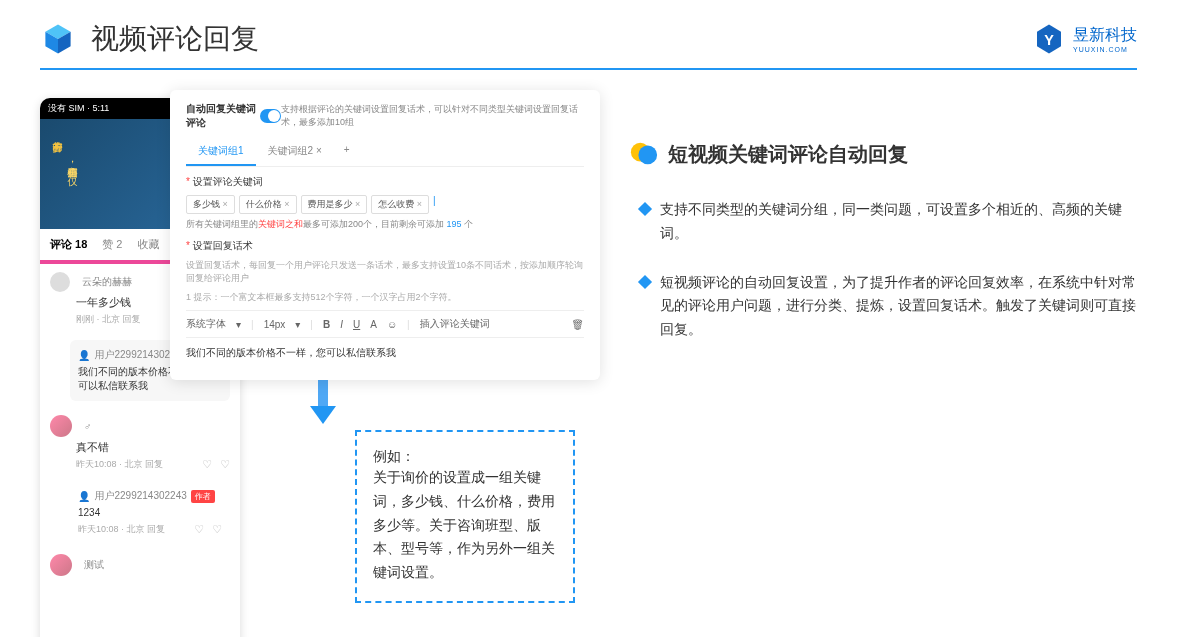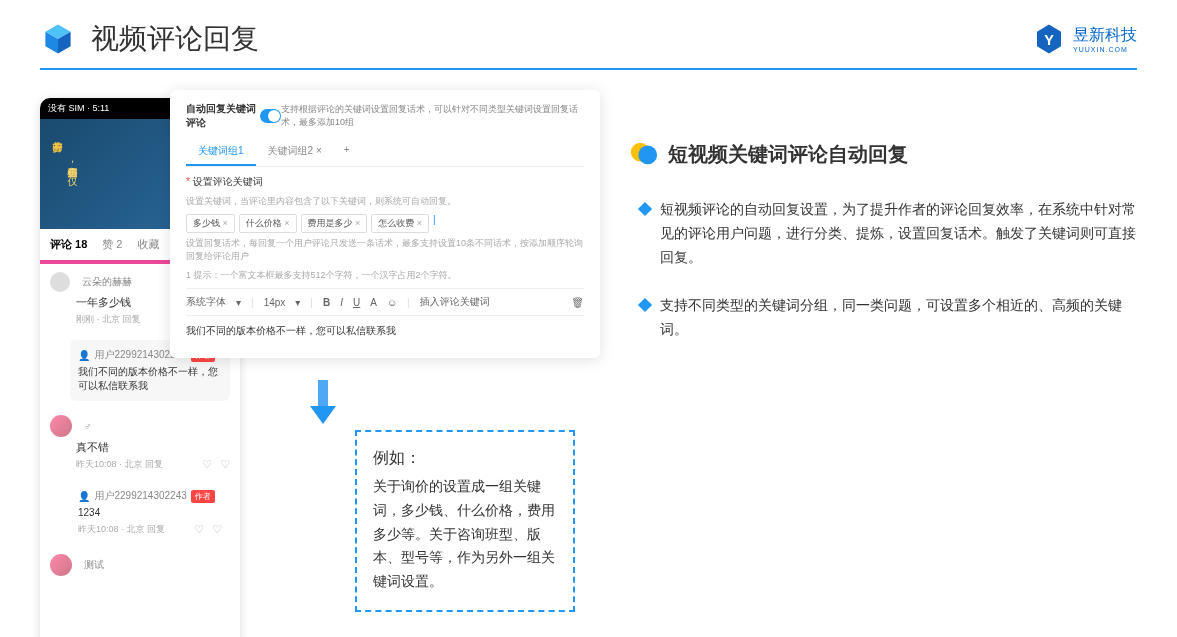--- a/index.html
+++ b/index.html
@@ -63,21 +63,21 @@
 .kw-count { font-size: 9px; color: #888; margin-bottom: 8px; }
 .red-text { color: #ff4444; }
 .blue-text { color: #2196f3; }
 .editor-bar { display: flex; gap: 10px; align-items: center; padding: 6px 0; border-top: 1px solid #eee; border-bottom: 1px solid #eee; font-size: 10px; color: #666; }
 .editor-sep { color: #ddd; }
 .editor-content { padding: 8px 0; font-size: 10px; color: #333; font-weight: 500; }
 
 .arrow-down { position: absolute; left: 268px; top: 290px; width: 30px; height: 45px; z-index: 4; }
 
 .example-box { position: absolute; left: 315px; top: 340px; width: 220px; border: 2px dashed #2196f3; padding: 16px; background: #fff; }
-.example-title { font-size: 16px; color: #333; margin-bottom: 6px; }
+.example-title { font-size: 14px; color: #333; }
 .example-text { font-size: 14px; color: #333; line-height: 1.7; }
 
 
 .right-panel { flex: 1; padding-top: 50px; }
 .section-header { display: flex; align-items: center; gap: 10px; margin-bottom: 30px; }
 .chat-icon { width: 28px; height: 28px; }
 .section-title { font-size: 20px; font-weight: bold; color: #333; }
 .bullet-list { padding-left: 10px; }
 .bullet-item { display: flex; gap: 10px; margin-bottom: 25px; align-items: flex-start; }
 .diamond { width: 10px; height: 10px; background: #2196f3; transform: rotate(45deg); margin-top: 6px; flex-shrink: 0; }
@@ -193,28 +193,31 @@
         <span class="config-label">自动回复关键词评论</span>
         <div class="toggle-on"></div>
         <span class="config-hint">支持根据评论的关键词设置回复话术，可以针对不同类型关键词设置回复话术，最多添加10组</span>
       </div>
       <div class="config-tabs">
         <div class="config-tab config-tab-active">关键词组1</div>
         <div class="config-tab"><span>关键词组2</span> ×</div>
         <div class="config-tab-add">+</div>
       </div>
       <div class="config-section-title required">设置评论关键词</div>
-      <div class="config-desc">设置关键词，当评论里内容包含了以下关键词，则系统可自动回复。</div>
       <div class="tag-row">
         <span class="kw-tag">多少钱</span>
         <span class="kw-tag">什么价格</span>
         <span class="kw-tag">费用是多少</span>
         <span class="kw-tag">怎么收费</span>
         <span style="color:#2196f3;">|</span>
       </div>
+      <div class="kw-count">
+        <span>所有关键词组里的</span><span class="red-text">关键词之和</span><span>最多可添加200个，目前剩余可添加 </span><span class="blue-text">195</span><span> 个</span>
+      </div>
+      <div class="config-section-title required">设置回复话术</div>
       <div class="config-desc">设置回复话术，每回复一个用户评论只发送一条话术，最多支持设置10条不同话术，按添加顺序轮询回复给评论用户</div>
       <div class="config-desc">1 提示：一个富文本框最多支持512个字符，一个汉字占用2个字符。</div>
       <div class="editor-bar">
         <span>系统字体</span>
           <span>▾</span>
         <span class="editor-sep">|</span>
         <span>14px</span>
           <span>▾</span>
         <span class="editor-sep">|</span>
         <span><b>B</b></span>
@@ -244,21 +247,21 @@
     <div class="section-header">
       <svg class="chat-icon" viewBox="0 0 30 30">
         <circle cx="11" cy="13" r="10" fill="#ffc107"></circle>
         <circle cx="19" cy="16" r="10" fill="#2196f3"></circle>
       </svg>
       <div class="section-title">短视频关键词评论自动回复</div>
     </div>
     <div class="bullet-list">
       <div class="bullet-item">
         <div class="diamond"></div>
-        <div class="bullet-text">短视频评论的自动回复设置，为了提升作者的评论回复效率，在系统中针对常见的评论用户问题，进行分类、提炼，设置回复话术。触发了关键词则可直接回复。</div>
+        <div class="bullet-text">支持不同类型的关键词分组，同一类问题，可设置多个相近的、高频的关键词。</div>
       </div>
       <div class="bullet-item">
         <div class="diamond"></div>
-        <div class="bullet-text">支持不同类型的关键词分组，同一类问题，可设置多个相近的、高频的关键词。</div>
+        <div class="bullet-text">短视频评论的自动回复设置，为了提升作者的评论回复效率，在系统中针对常见的评论用户问题，进行分类、提炼，设置回复话术。触发了关键词则可直接回复。</div>
       </div>
     </div>
   </div>
 </div>
 
 </body></html>

